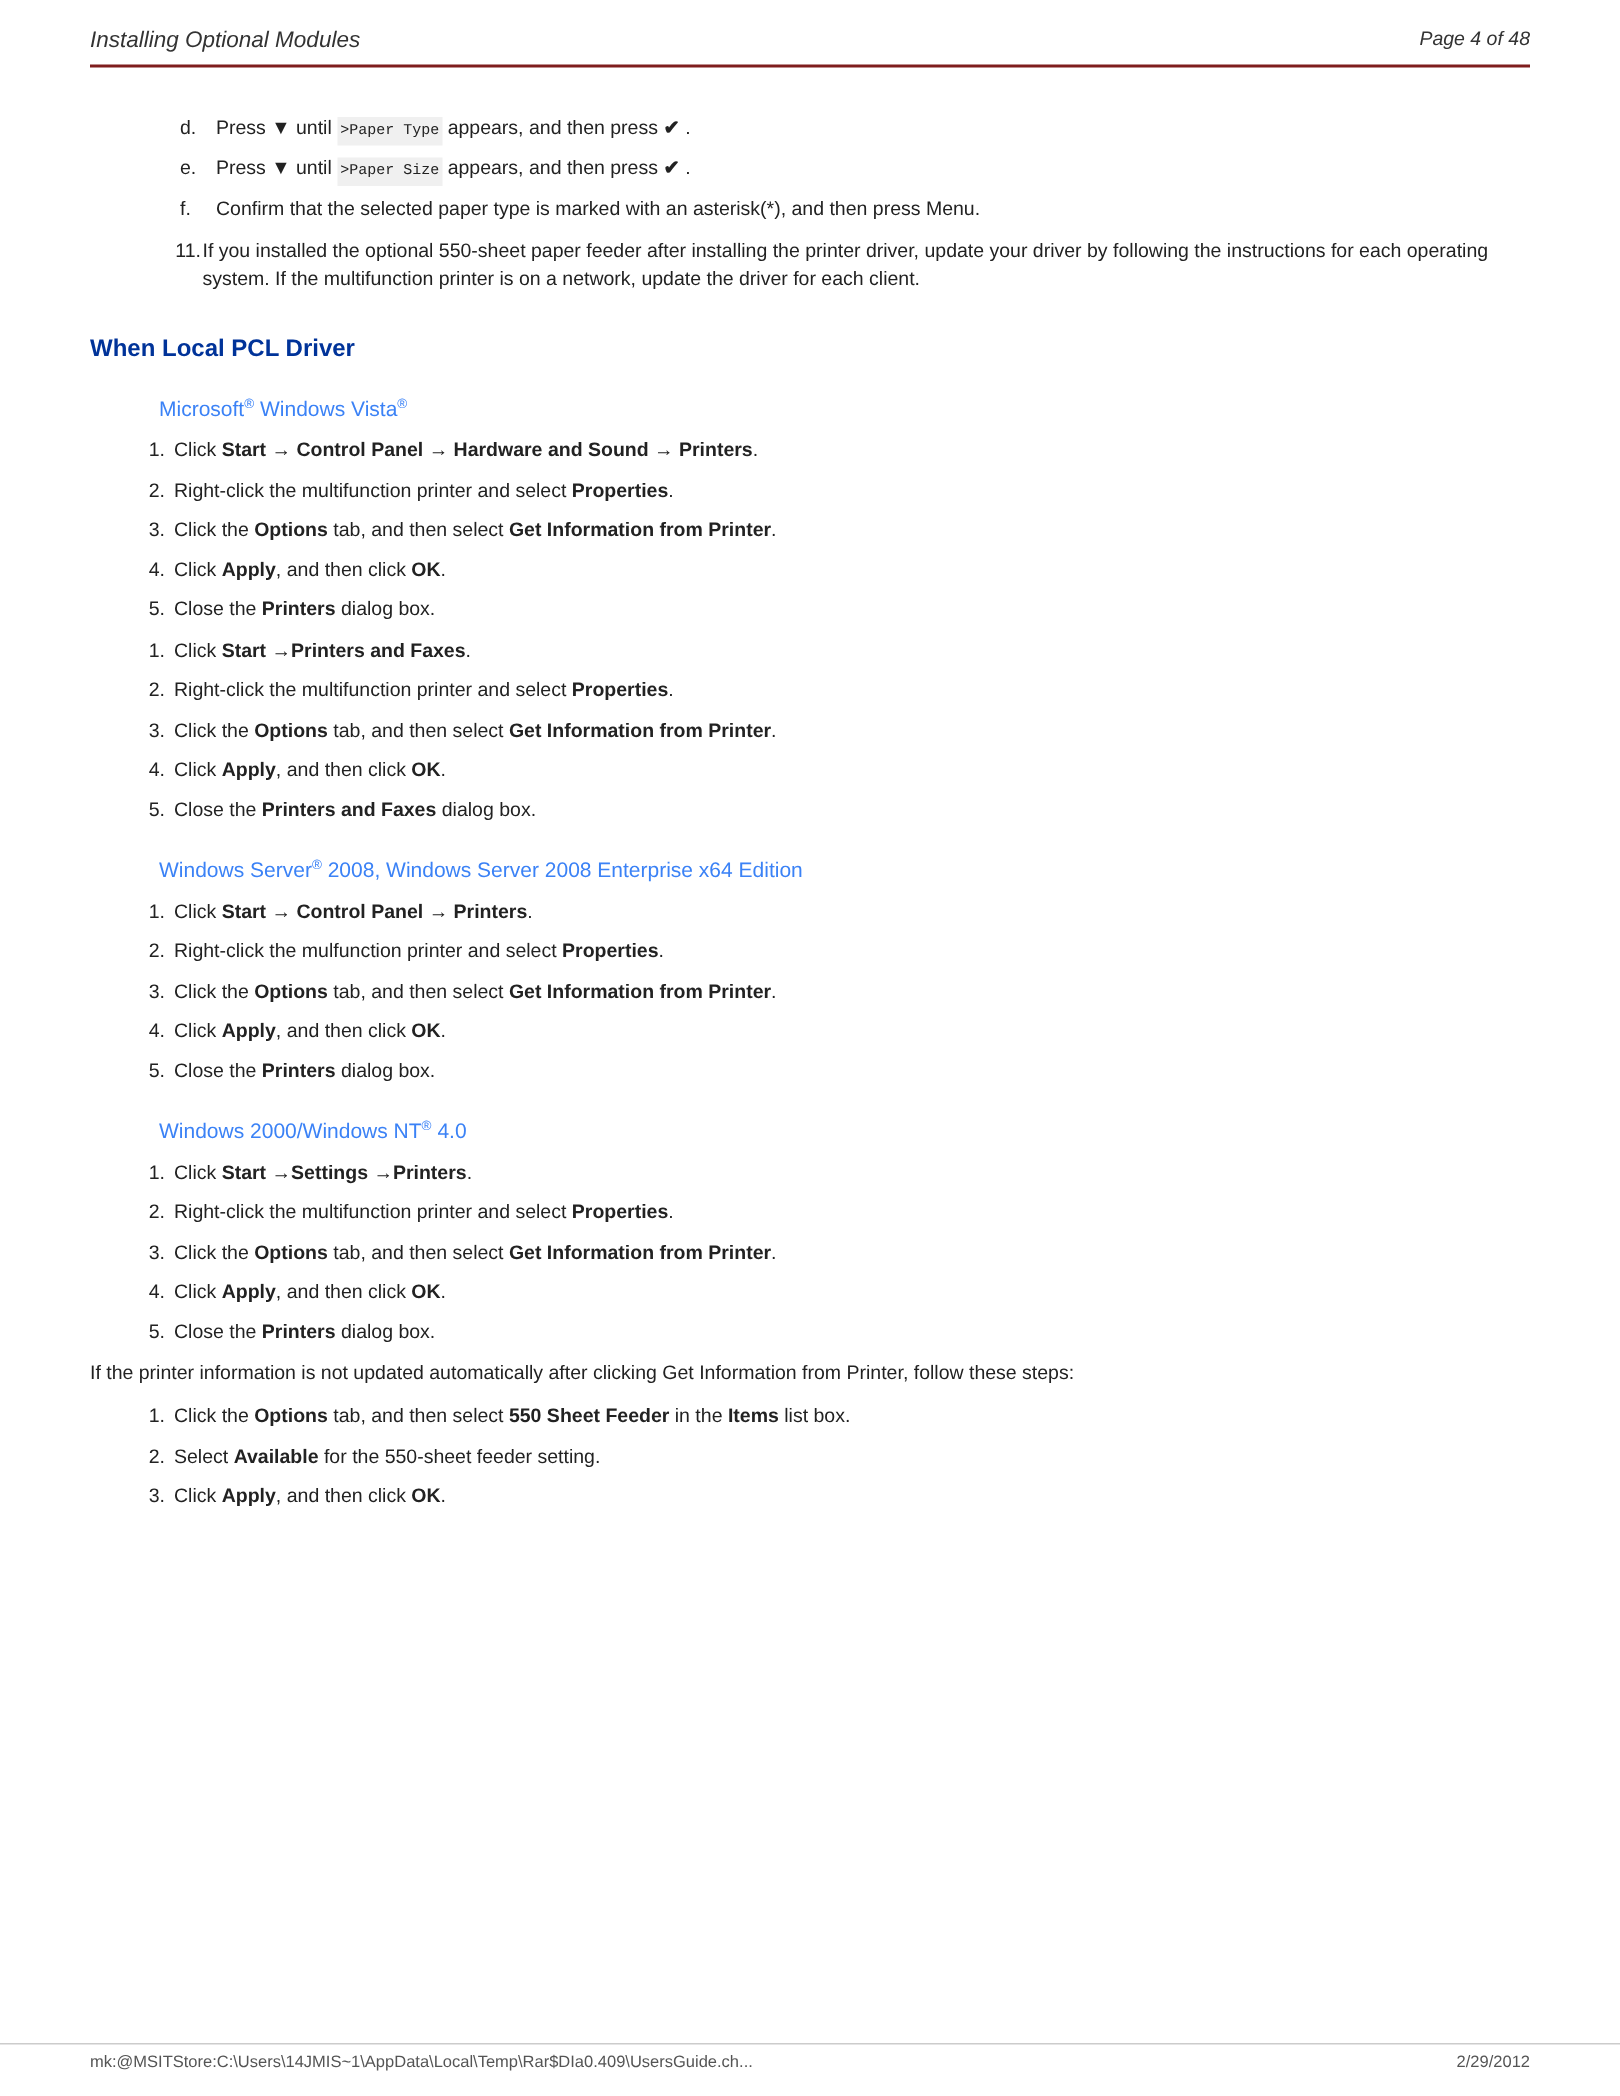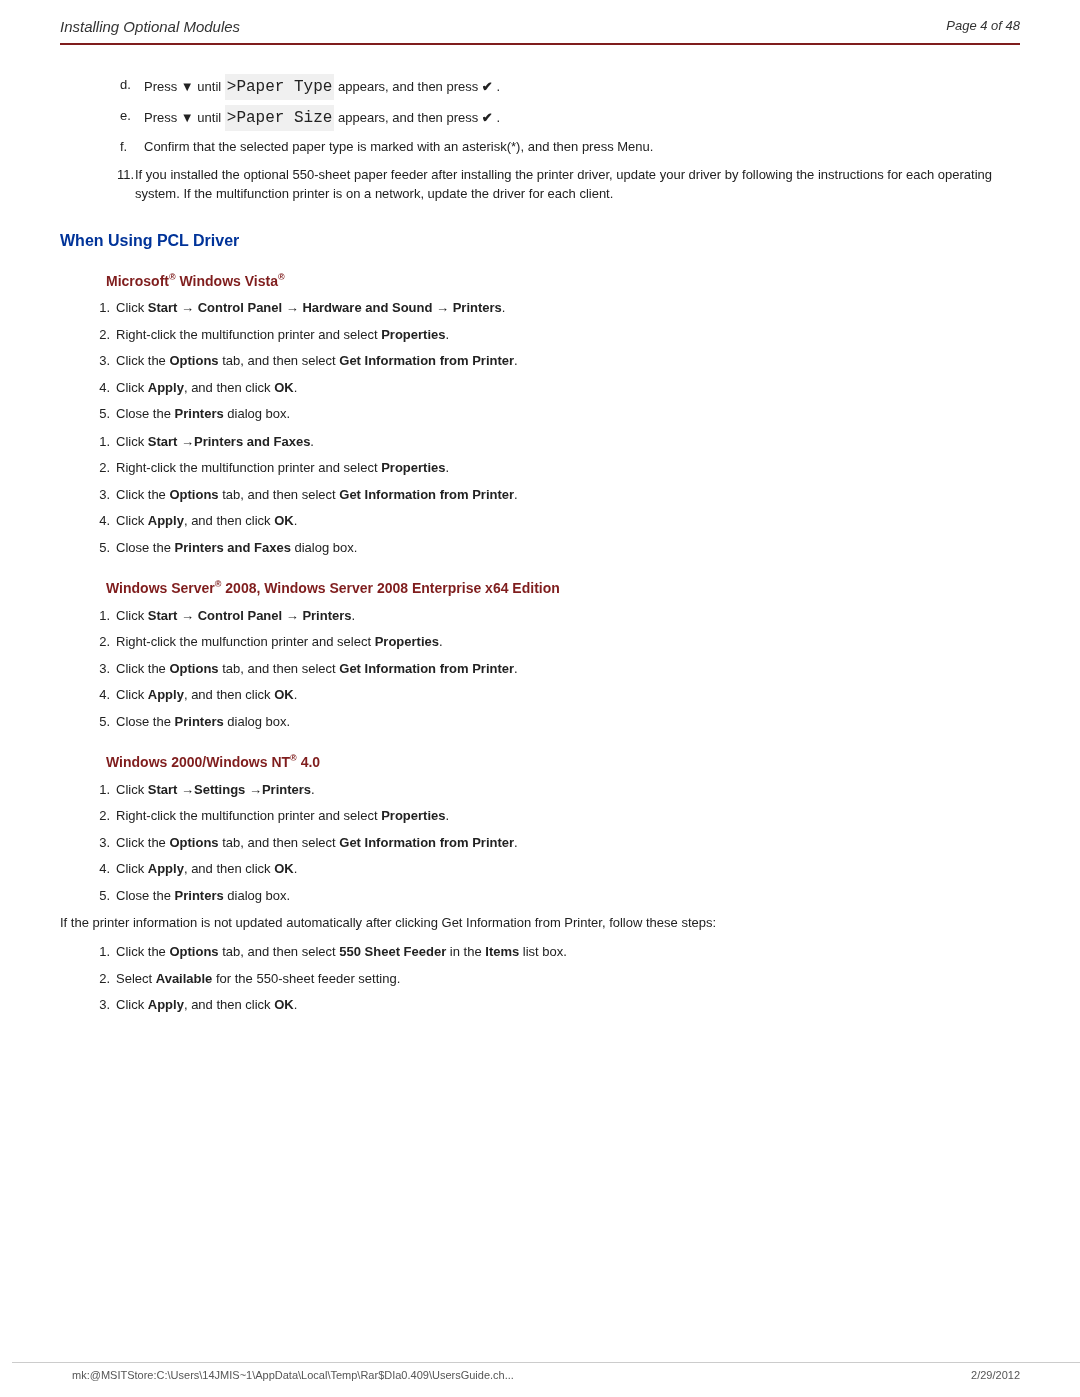--- a/index.html
+++ b/index.html
@@ -35,23 +35,23 @@
       font-style: italic;
     }
     .section-header {
       color: #003399;
       font-size: 16px;
       font-weight: bold;
       margin-top: 28px;
       margin-bottom: 14px;
     }
     .subsection-header {
-      color: #7f1d1d;
+      color: #3b82f6;
       font-size: 14px;
-      font-weight: bold;
+      font-weight: normal;
       margin-top: 22px;
       margin-bottom: 10px;
       padding-left: 46px;
     }
     .list-block {
       margin-left: 30px;
       margin-bottom: 8px;
     }
     .list-item {
       margin-bottom: 7px;
@@ -74,29 +74,29 @@
       display: flex;
       gap: 6px;
     }
     .sub-list-item .letter {
       min-width: 18px;
       flex-shrink: 0;
     }
     b, strong { font-weight: bold; }
     code, .mono {
       font-family: 'Courier New', Courier, monospace;
-      font-size: 16px;
+      font-size: 10px;
       background: #f0f0f0;
       padding: 4px 2px;
     }
     .sup { font-size: 9px; vertical-align: super; }
     .footer {
       position: absolute;
       bottom: 16px;
-      left: 12px;
+      left: 0;
       right: 0;
       display: flex;
       justify-content: space-between;
       padding: 0 60px;
       font-size: 11px;
       color: #555;
       border-top: 1px solid #ccc;
       padding-top: 6px;
     }
     .top-list {
@@ -144,21 +144,21 @@
     </div>
   </div>
 
   <div class="top-list">
     <div class="top-list-item">
       <span class="num">11.</span>
       <span>If you installed the optional 550-sheet paper feeder after installing the printer driver, update your driver by following the instructions for each operating system. If the multifunction printer is on a network, update the driver for each client.</span>
     </div>
   </div>
 
-  <div class="section-header">When Using PCL Driver</div>
+  <div class="section-header">When Local PCL Driver</div>
 
   <div class="subsection-header">Microsoft<span class="sup">®</span> Windows Vista<span class="sup">®</span></div>
 
   <div class="list-block">
     <div class="list-item">
       <span class="num">1.</span>
       <span>Click <b>Start</b> → <b>Control Panel</b> → <b>Hardware and Sound</b> → <b>Printers</b>.</span>
     </div>
     <div class="list-item">
       <span class="num">2.</span>

